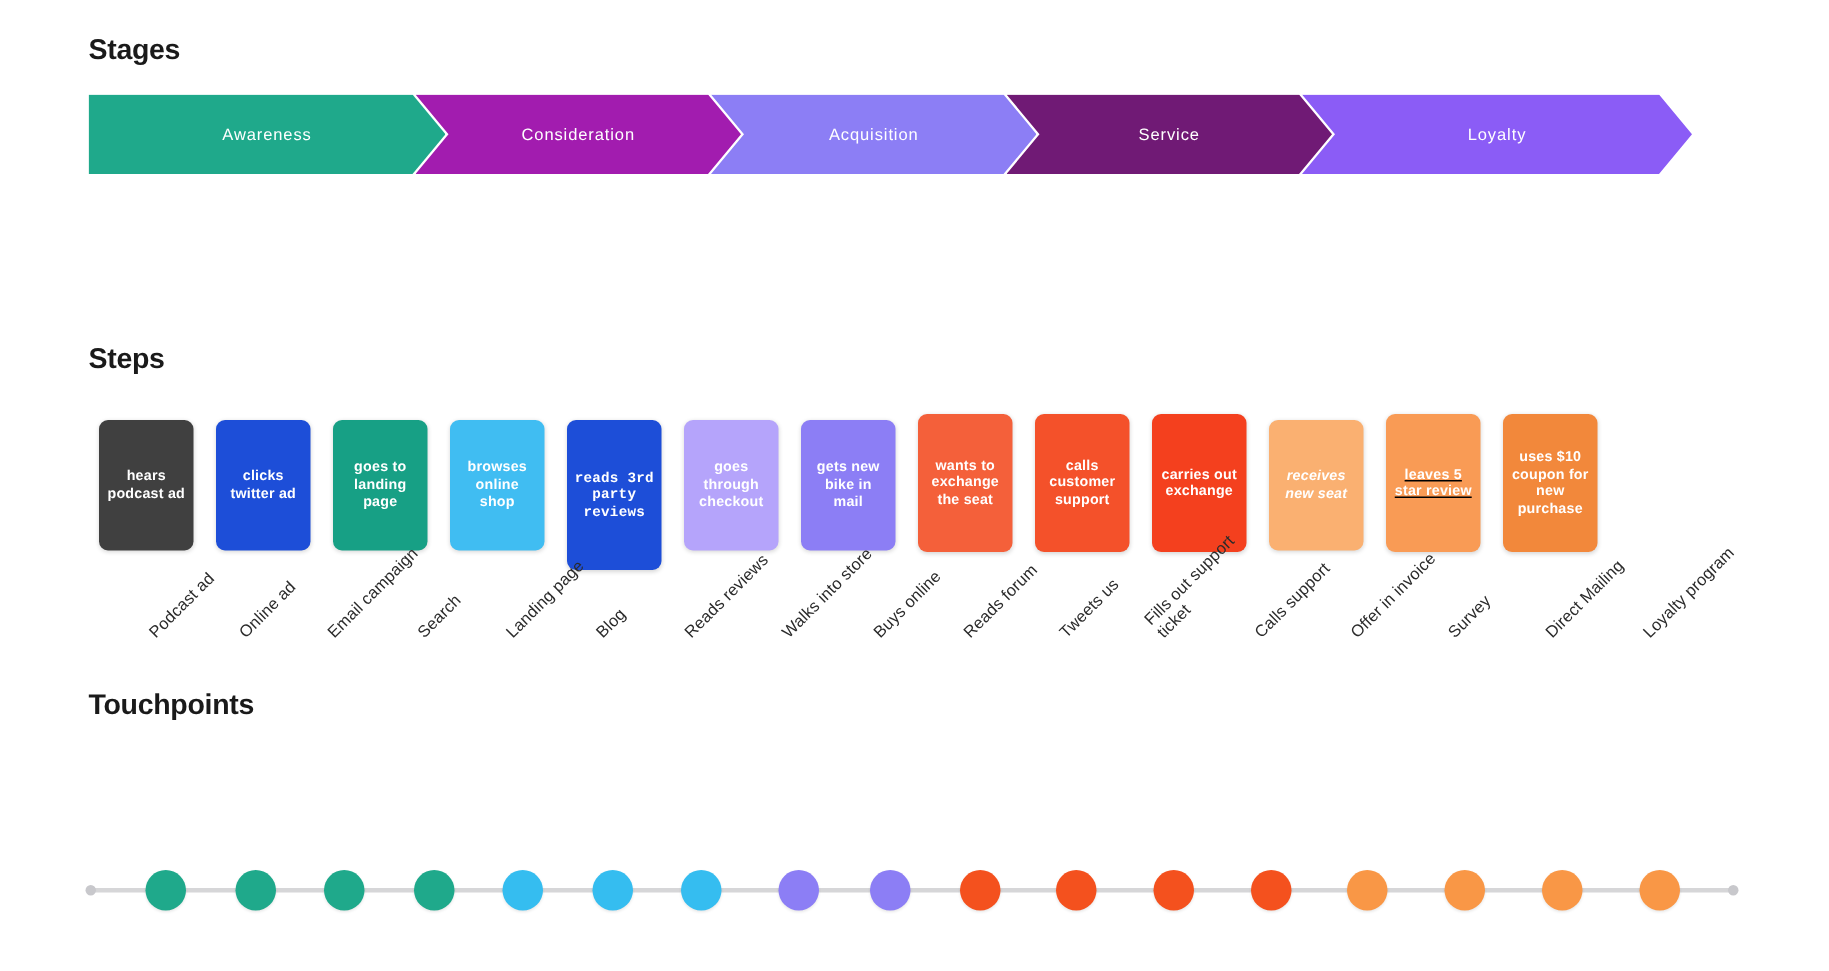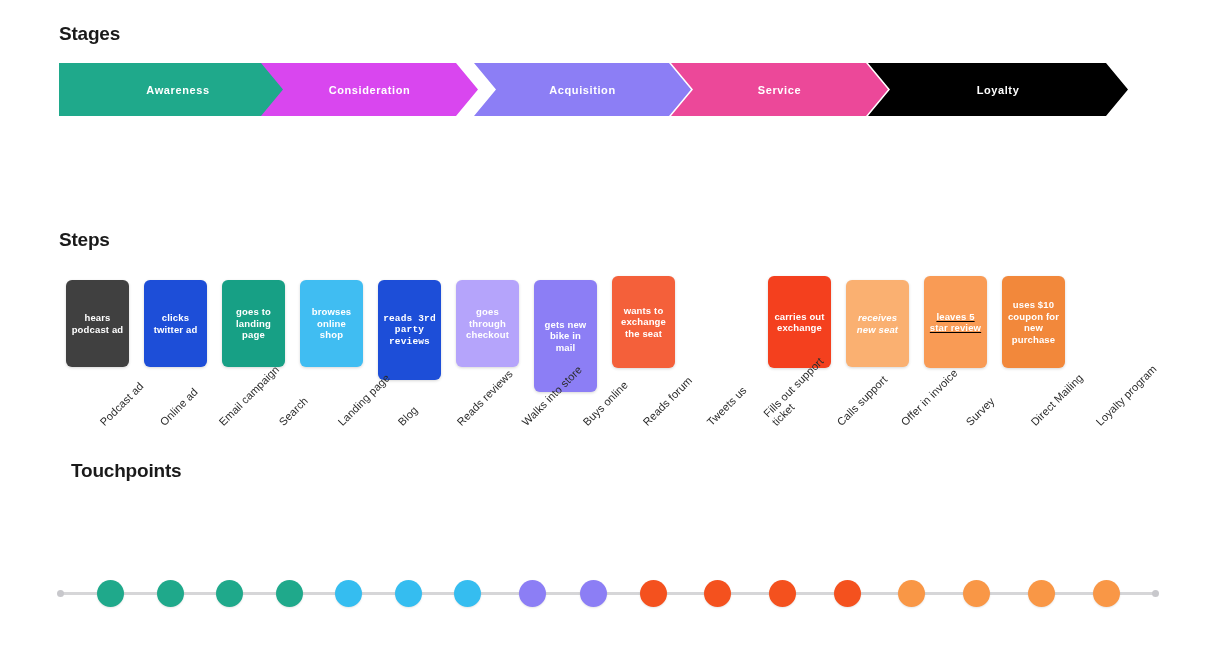--- a/index.html
+++ b/index.html
@@ -15,39 +15,39 @@
   .section-title {
     position: absolute;
     font-size: 19px;
     font-weight: bold;
     color: #1a1a1a;
     letter-spacing: -0.2px;
     white-space: nowrap;
   }
   #stages-title     { left: 59px; top: 23px; }
   #steps-title      { left: 59px; top: 229px; }
-  #touchpoints-title{ left: 71px; top: 460px; }
+  #touchpoints-title{ left: 59px; top: 460px; }
 
   
   #stages-row {
     position: absolute;
     left: 59px; top: 63px;
     width: 1070px; height: 53px;
   }
   .stage {
     position: absolute;
     top: 0; height: 53px;
     display: flex;
     align-items: center;
     justify-content: center;
   }
   .stage-label {
     color: #ffffff;
     font-size: 11px;
-    font-weight: bold;
+    font-weight: normal;
     letter-spacing: 0.6px;
     white-space: nowrap;
     position: relative;
     z-index: 2;
     text-align: center;
   }
   .stage.notch-both {
     clip-path: polygon(0 0, calc(100% - 22px) 0, 100% 50%, calc(100% - 22px) 100%, 0 100%, 22px 50%);
   }
   .stage.notch-start {
@@ -135,30 +135,30 @@
 <div class="canvas">
 
   <div class="section-title" id="stages-title">Stages</div>
   <div class="section-title" id="steps-title">Steps</div>
   <div class="section-title" id="touchpoints-title">Touchpoints</div>
 
   <div id="stages-row">
       <div class="stage notch-start" style="left: 0px; width: 238px; background: rgb(31, 169, 139);">
         <span class="stage-label">Awareness</span>
       </div>
-      <div class="stage notch-both" style="left: 202px; width: 217px; background: #d946ef;">
+      <div class="stage notch-both" style="left: 218px; width: 217px; background: #a21caf;">
         <span class="stage-label">Consideration</span>
       </div>
       <div class="stage notch-both" style="left: 415px; width: 217px; background: rgb(140, 126, 245);">
         <span class="stage-label">Acquisition</span>
       </div>
-      <div class="stage notch-both" style="left: 612px; width: 217px; background: #ec4899;">
+      <div class="stage notch-both" style="left: 612px; width: 217px; background: #701a75;">
         <span class="stage-label">Service</span>
       </div>
-      <div class="stage arrow-end" style="left: 809px; width: 260px; background: #000000;">
+      <div class="stage arrow-end" style="left: 809px; width: 260px; background: #8b5cf6;">
         <span class="stage-label">Loyalty</span>
       </div>
     </div>
 
   <div id="steps-row">
       <div class="step-card" style="left: 0px; top: 4px; height: 87px; background: #404040;">
         <span class="step-label">hears podcast ad</span>
       </div>
       <div class="step-card" style="left: 78px; top: 4px; height: 87px; background: #1d4ed8;">
         <span class="step-label">clicks twitter ad</span>
@@ -168,25 +168,28 @@
       </div>
       <div class="step-card" style="left: 234px; top: 4px; height: 87px; background: rgb(64, 189, 242);">
         <span class="step-label">browses online shop</span>
       </div>
       <div class="step-card" style="left: 312px; top: 4px; height: 100px; background: #1d4ed8; font-family: Liberation Mono, monospace;">
         <span class="step-label">reads 3rd party reviews</span>
       </div>
       <div class="step-card" style="left: 390px; top: 4px; height: 87px; background: rgb(181, 164, 251);">
         <span class="step-label">goes through checkout</span>
       </div>
-      <div class="step-card" style="left: 468px; top: 4px; height: 112px; background: rgb(140, 126, 245);">
+      <div class="step-card" style="left: 468px; top: 4px; height: 87px; background: rgb(140, 126, 245);">
         <span class="step-label">gets new bike in mail</span>
       </div>
       <div class="step-card" style="left: 546px; top: 0px; height: 92px; background: rgb(244, 96, 58);">
         <span class="step-label">wants to exchange the seat</span>
+      </div>
+      <div class="step-card" style="left: 624px; top: 0px; height: 92px; background: rgb(244, 81, 42);">
+        <span class="step-label">calls customer support</span>
       </div>
       <div class="step-card" style="left: 702px; top: 0px; height: 92px; background: rgb(244, 64, 30);">
         <span class="step-label">carries out exchange</span>
       </div>
       <div class="step-card" style="left: 780px; top: 4px; height: 87px; background: rgb(250, 176, 113); font-style: italic;">
         <span class="step-label">receives new seat</span>
       </div>
       <div class="step-card" style="left: 858px; top: 0px; height: 92px; background: rgb(249, 155, 85); text-decoration: underline;">
         <span class="step-label">leaves 5 star review</span>
       </div>

